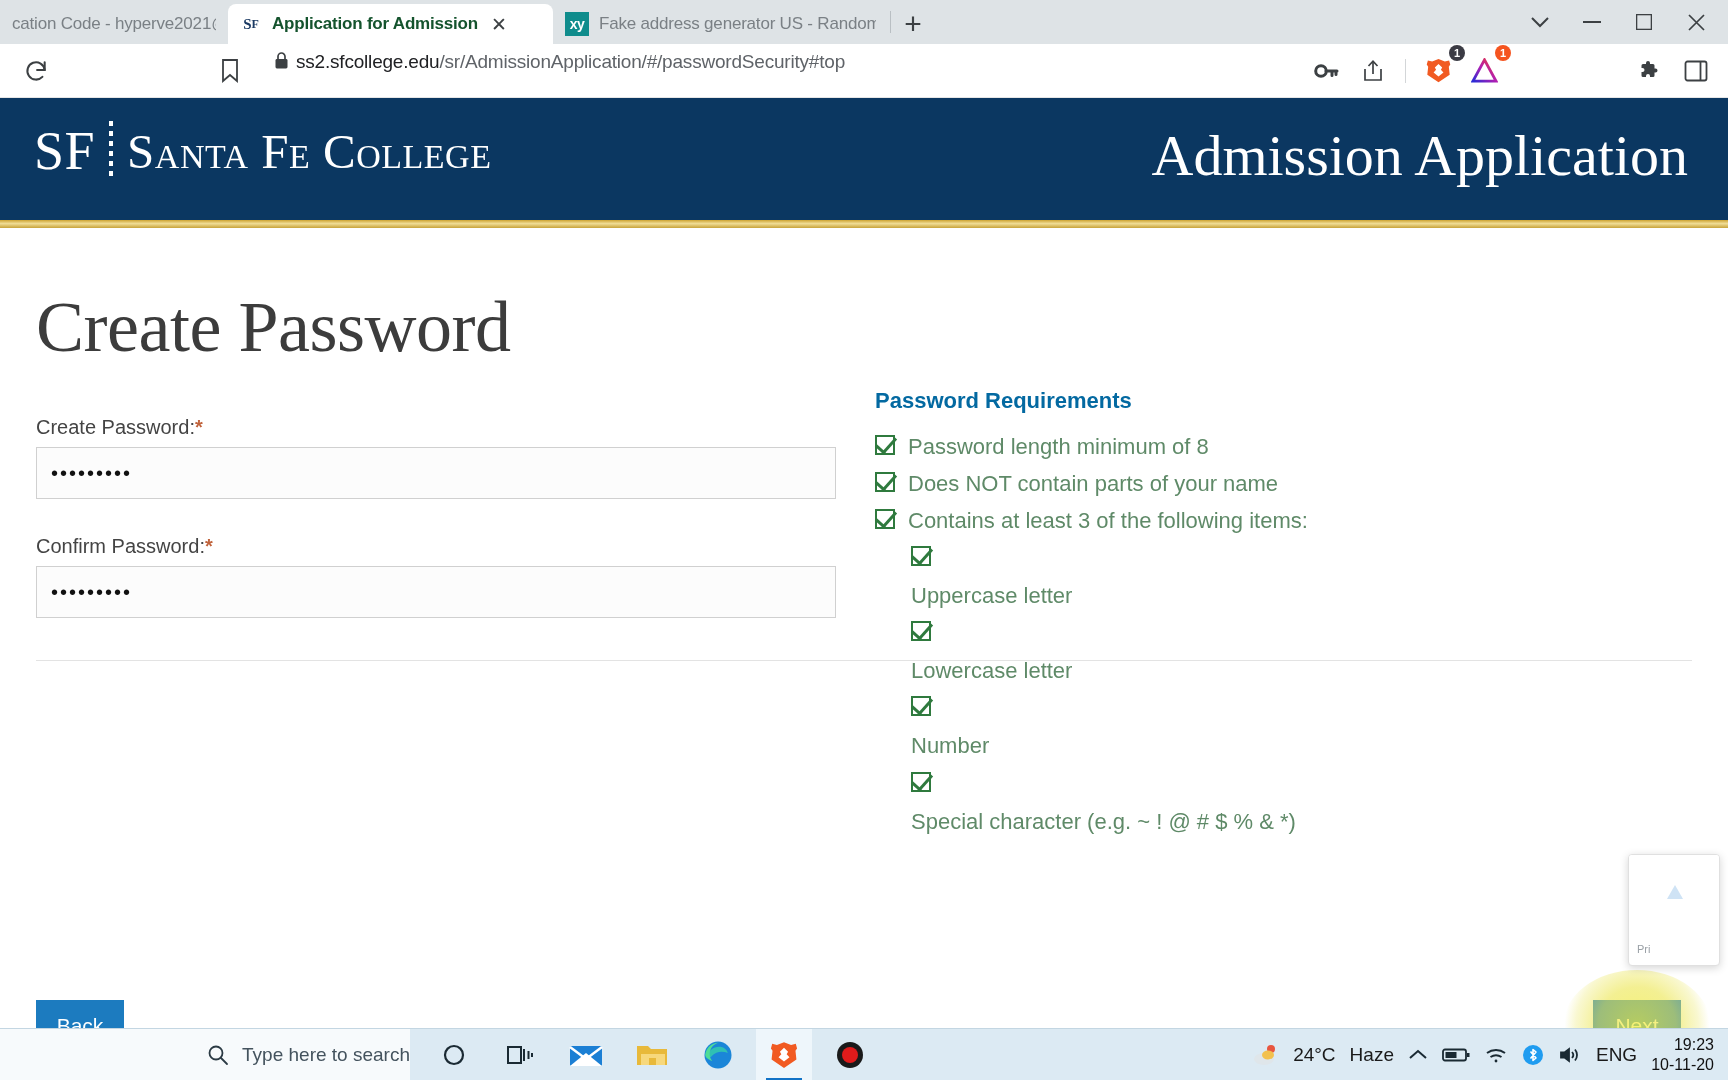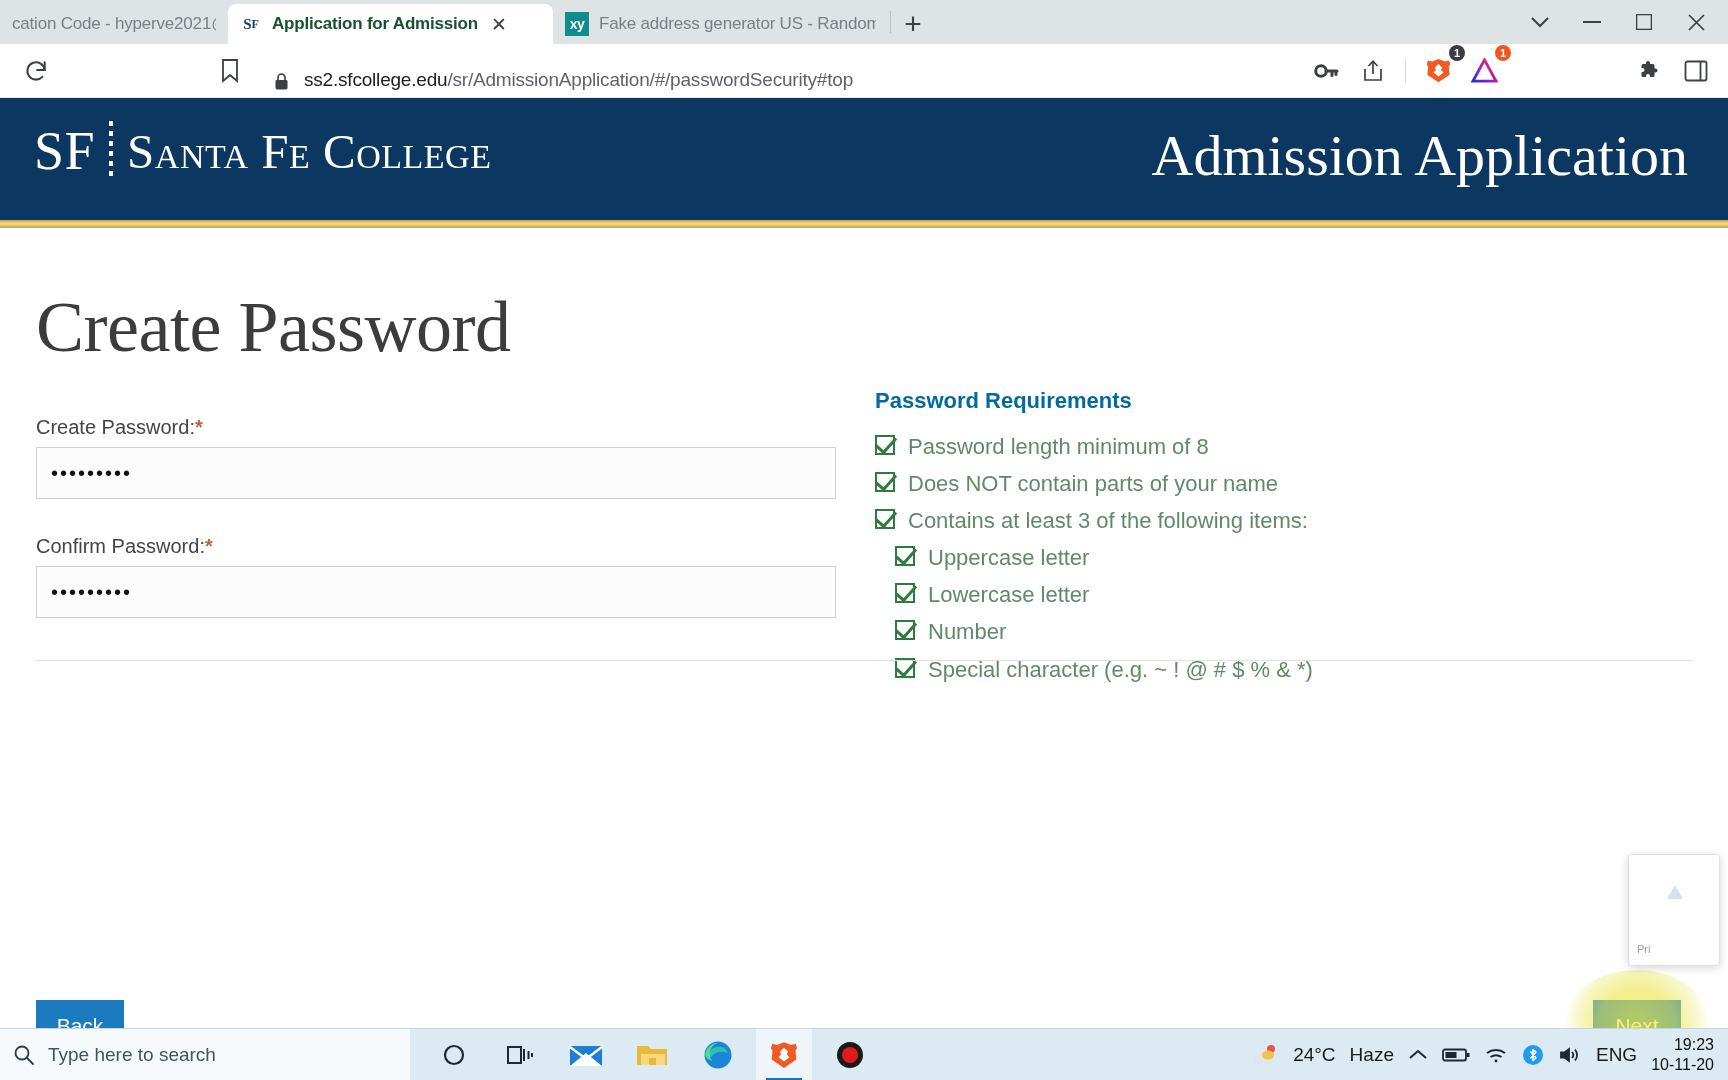--- a/index.html
+++ b/index.html
@@ -72,22 +72,22 @@
     background: #ffffff; display: flex; align-items: center;
     border-bottom: 1px solid #e6e6e6;
   }
   .tb-icon {
     width: 44px; height: 44px; display:flex; align-items:center;
     justify-content:center; color: #3c4043; flex: 0 0 auto;
   }
   .reload-ico { font-size: 25px; margin-left: 14px; }
   .bookmark-ico { margin-left: 150px; }
   .omnibox {
-    flex: 1; height: 40px; background:#fff; display:flex; align-items:flex-end;
-    gap: 12px; margin: 0 4px 0 18px; font-size: 19px; color: #202124;
+    flex: 1; height: 40px; background:#fff; display:flex; align-items:flex-start;
+    gap: 4px; margin: 0 4px 0 18px; font-size: 19px; color: #202124;
   }
   .lock-ico { width: 22px; display:flex; justify-content:center; }
   .url-text { letter-spacing: -0.2px; }
   .url-text .u-dark { color: #202124; }
   .url-text .u-grey { color: #5f6368; }
   .tb-right { display:flex; align-items:center; gap: 2px; padding-right: 10px; }
   .badge {
     position:absolute; top:-4px; right:-5px; min-width: 16px; height: 16px;
     border-radius: 50%; color:#fff; font-size: 11px; font-weight:700;
     display:flex; align-items:center; justify-content:center;
@@ -145,21 +145,21 @@
   .field-gap { height: 36px; }
 
   .req-col { position:absolute; left: 875px; top: 160px; width: 700px; }
   .req-heading {
     font-size: 22px; font-weight: 700; color: #0369a1; margin-bottom: 16px;
   }
   .req-item {
     display:flex; align-items: flex-start; gap: 13px;
     font-size: 22px; color: #5f8a68; line-height: 1.55; margin-bottom: 3px;
   }
-  .req-item.sub { margin-left: 20px; }
+  .req-item.sub { margin-left: 36px; flex-direction: column; }
   .chk {
     flex: 0 0 auto; width: 20px; height: 20px; position: relative;
     border: 2.5px solid #2f7a3e; margin-top: 5px;
   }
   .chk::after {
     content: ""; position:absolute; left: 3px; top: -4px;
     width: 9px; height: 17px; border: solid #2f7a3e;
     border-width: 0 3.5px 3.5px 0; transform: rotate(42deg);
   }
 
@@ -197,21 +197,21 @@
 
   
   .taskbar {
     position:absolute; left:0; bottom:0; width: 1728px; height: 52px;
     background: #dceaf3; display:flex; align-items:center;
     border-top: 1px solid #c3d6e2;
   }
   .tb-search-ico { width: 48px; display:flex; justify-content:center; color:#2b3a44; }
   .tb-search-box {
     width: 410px; height: 52px; background: #f7fafc; display:flex;
-    align-items:center; gap: 0;
+    align-items:center; gap: 0; justify-content: flex-end;
   }
   .tb-search-text { font-size: 19px; color: #44535e; }
   .tb-apps { display:flex; align-items:center; height: 52px; margin-left: 16px; gap: 10px; }
   .tb-app {
     width: 56px; height: 52px; display:flex; align-items:center;
     justify-content:center; position:relative;
   }
   .tb-app.active { background: #eef6fb; }
   .tb-app.active::after {
     content:""; position:absolute; bottom:0; left: 10px; right: 10px;

